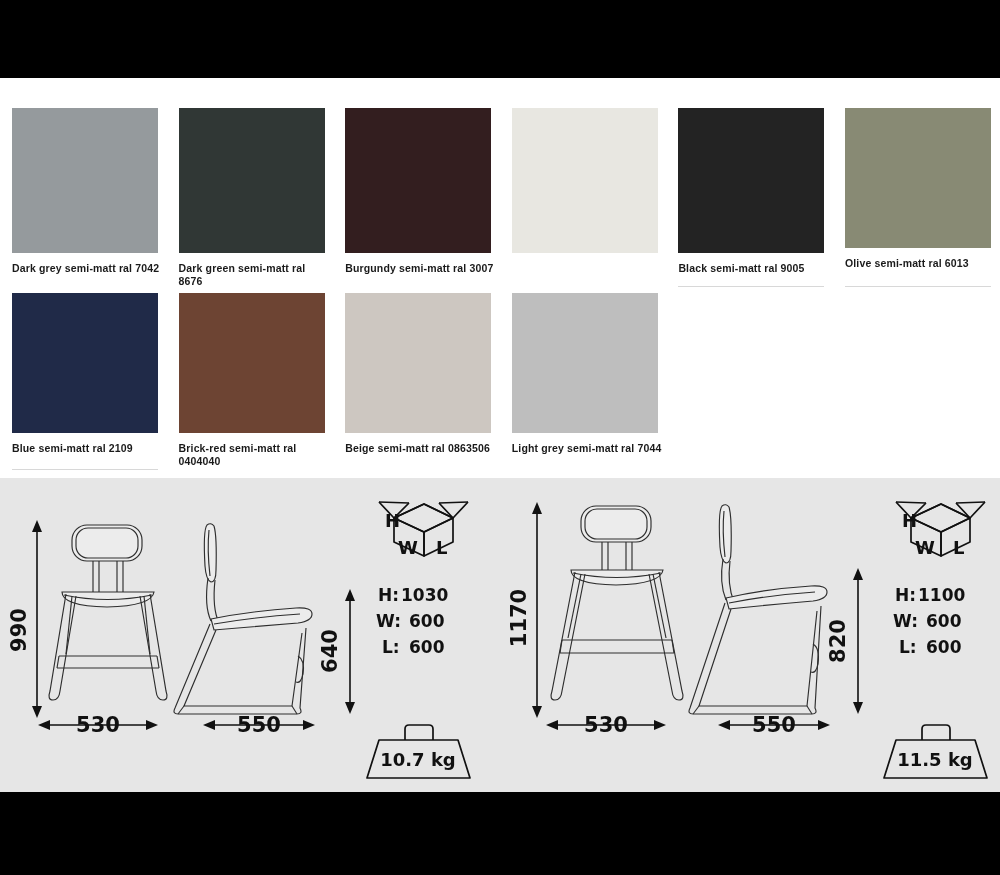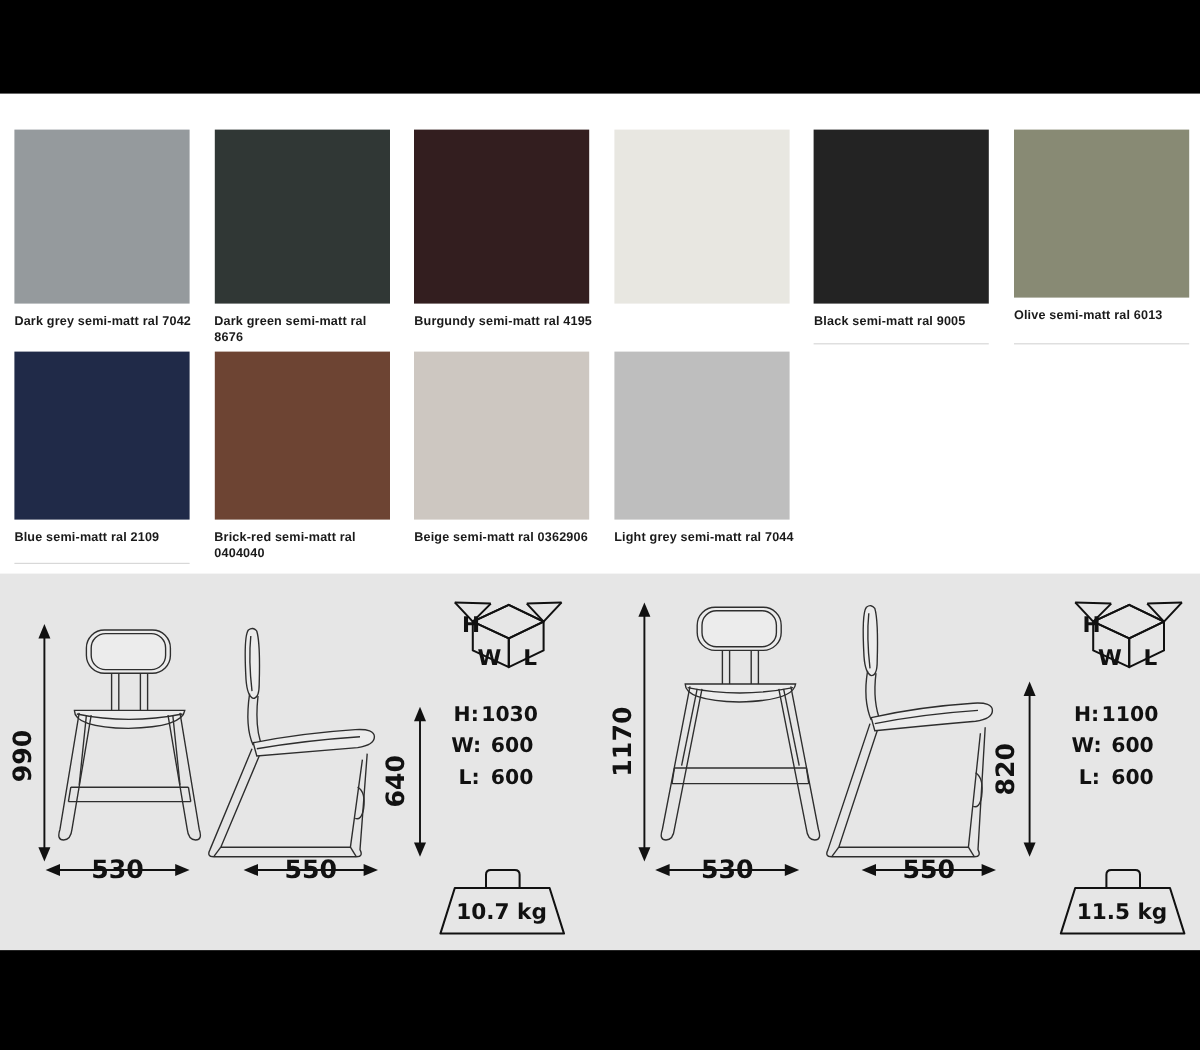--- a/index.html
+++ b/index.html
@@ -138,21 +138,21 @@
         <div class="swatch-label">Dark grey semi-matt ral 7042</div>
       </div>
 
       <div class="swatch-cell">
         <span class="swatch-chip" style="background-color: rgb(48, 55, 53);"></span>
         <div class="swatch-label">Dark green semi-matt ral 8676</div>
       </div>
 
       <div class="swatch-cell">
         <span class="swatch-chip" style="background-color: rgb(51, 30, 31);"></span>
-        <div class="swatch-label">Burgundy semi-matt ral 4195</div>
+        <div class="swatch-label">Burgundy semi-matt ral 3007</div>
       </div>
 
 
       <div class="swatch-cell">
         <span class="swatch-chip" style="background-color: rgb(232, 231, 225);"></span>
       </div>
 
       <div class="swatch-cell">
         <span class="swatch-chip" style="background-color: rgb(35, 35, 35);"></span>
         <div class="swatch-label">Black semi-matt ral 9005</div>
@@ -172,21 +172,21 @@
       </div>
 
       <div class="swatch-cell row2">
         <span class="swatch-chip" style="background-color: rgb(109, 68, 51);"></span>
         <div class="swatch-label">Brick-red semi-matt ral 0404040</div>
       </div>
 
 
       <div class="swatch-cell row2">
         <span class="swatch-chip" style="background-color: rgb(205, 199, 193);"></span>
-        <div class="swatch-label">Beige semi-matt ral 0362906</div>
+        <div class="swatch-label">Beige semi-matt ral 0863506</div>
       </div>
 
       <div class="swatch-cell row2">
         <span class="swatch-chip" style="background-color: rgb(190, 190, 190);"></span>
         <div class="swatch-label">Light grey semi-matt ral 7044</div>
       </div>
 
     </div>
   </div>
 

